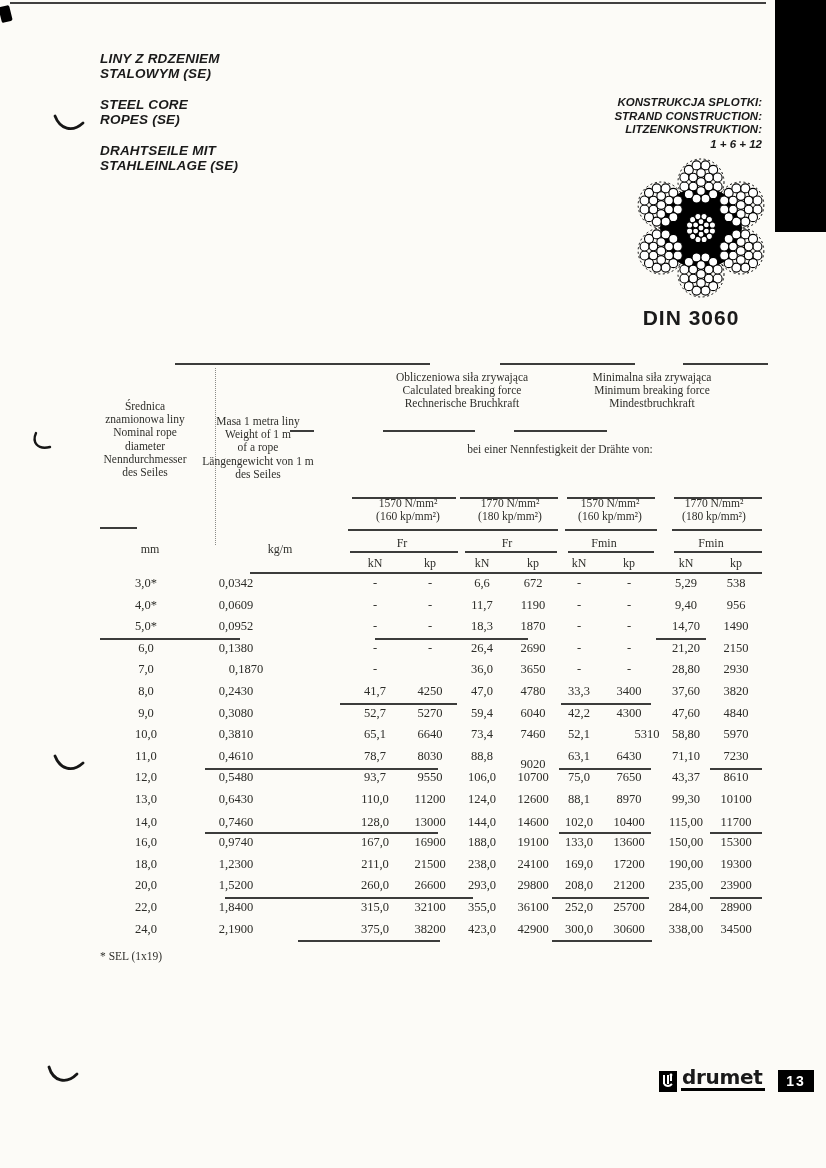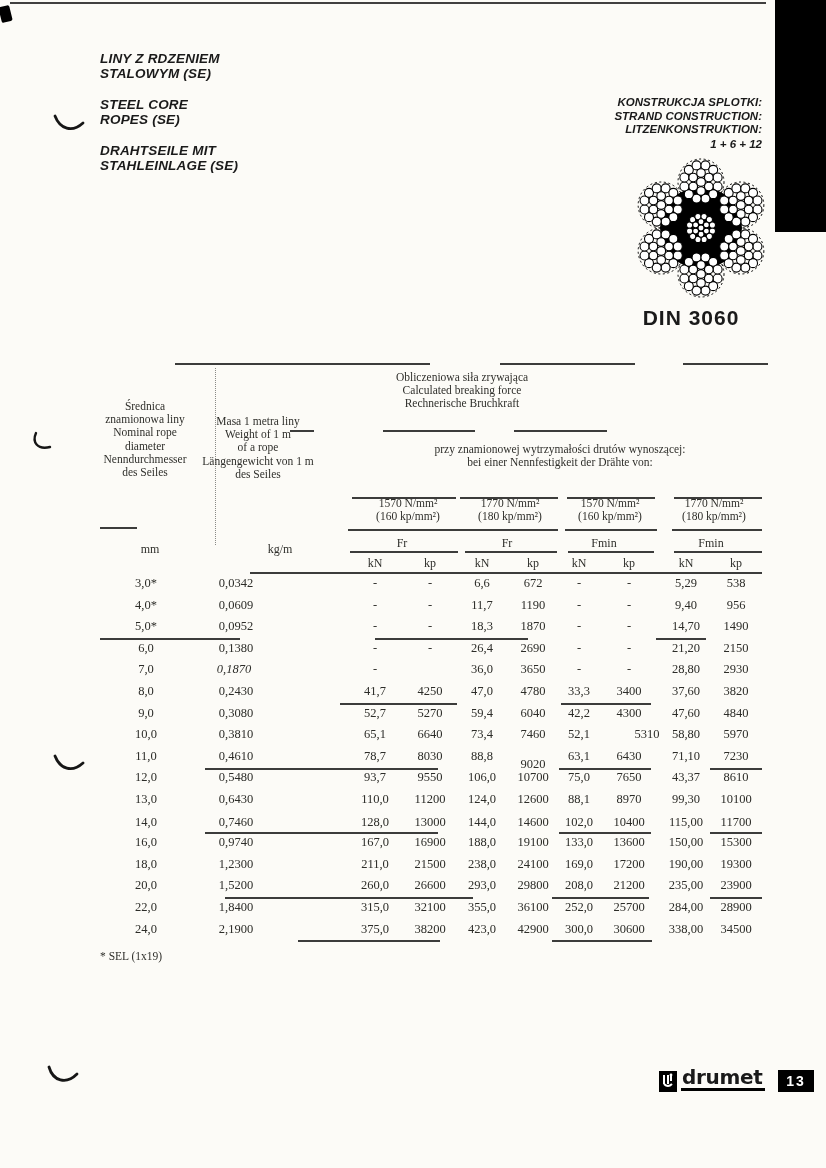--- a/index.html
+++ b/index.html
@@ -254,22 +254,26 @@
         <div>Weight of 1 m</div>
         <div>of a rope</div>
         <div>Längengewicht von 1 m</div>
         <div>des Seiles</div>
       </div>
     <div class="th g1">
         <div>Obliczeniowa siła zrywająca</div>
         <div>Calculated breaking force</div>
         <div>Rechnerische Bruchkraft</div>
       </div>
+    <div class="th g2">
+        <div>Minimalna siła zrywająca</div>
+        <div>Minimum breaking force</div>
+        <div>Mindestbruchkraft</div>
+      </div>
     <div class="th note">
-        <div>przy znamionowej wytrzymałości drutów wynoszącej:</div>
         <div>bei einer Nennfestigkeit der Drähte von:</div>
       </div>
     <div class="u-mm">mm</div>
     <div class="u-kg">kg/m</div>
     <div id="strengthRow">
         <div class="hcell" style="left: 248px; top: 137px; width: 120px;">
           <div>1570 N/mm²</div>
           <div>(160 kp/mm²)</div>
         </div>
         <div class="hcell" style="left: 350px; top: 137px; width: 120px;">
@@ -345,21 +349,21 @@
           <div class="tcell" style="left: 292px; top: 0px; width: 76px;">-</div>
           <div class="tcell" style="left: 344px; top: 0px; width: 76px;">26,4</div>
           <div class="tcell" style="left: 395px; top: 0px; width: 76px;">2690</div>
           <div class="tcell" style="left: 441px; top: 0px; width: 76px;">-</div>
           <div class="tcell" style="left: 491px; top: 0px; width: 76px;">-</div>
           <div class="tcell" style="left: 548px; top: 0px; width: 76px;">21,20</div>
           <div class="tcell" style="left: 598px; top: 0px; width: 76px;">2150</div>
         </div>
         <div class="trow" style="top: 299.4px;">
           <div class="tcell" style="left: 8px; top: 0px; width: 76px;">7,0</div>
-          <div class="tcell" style="left: 96px; top: 0px; width: 76px; font-style: italic;">0,1870</div>
+          <div class="tcell" style="left: 108px; top: 0px; width: 76px;">0,1870</div>
           <div class="tcell" style="left: 237px; top: 0px; width: 76px;">-</div>
           <div class="tcell" style="left: 292px; top: 0px; width: 76px;"></div>
           <div class="tcell" style="left: 344px; top: 0px; width: 76px;">36,0</div>
           <div class="tcell" style="left: 395px; top: 0px; width: 76px;">3650</div>
           <div class="tcell" style="left: 441px; top: 0px; width: 76px;">-</div>
           <div class="tcell" style="left: 491px; top: 0px; width: 76px;">-</div>
           <div class="tcell" style="left: 548px; top: 0px; width: 76px;">28,80</div>
           <div class="tcell" style="left: 598px; top: 0px; width: 76px;">2930</div>
         </div>
         <div class="trow" style="top: 321px;">

